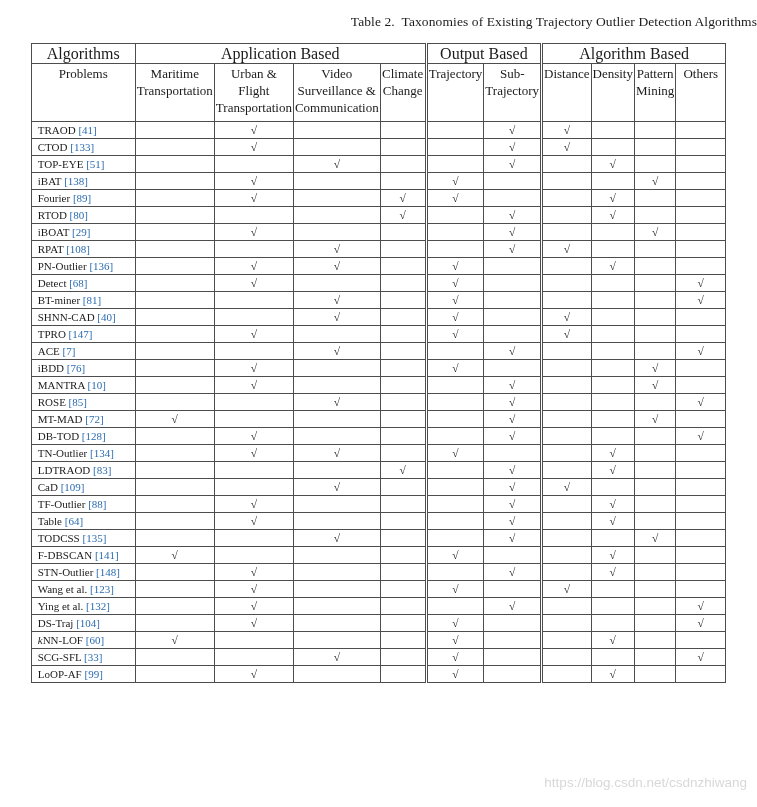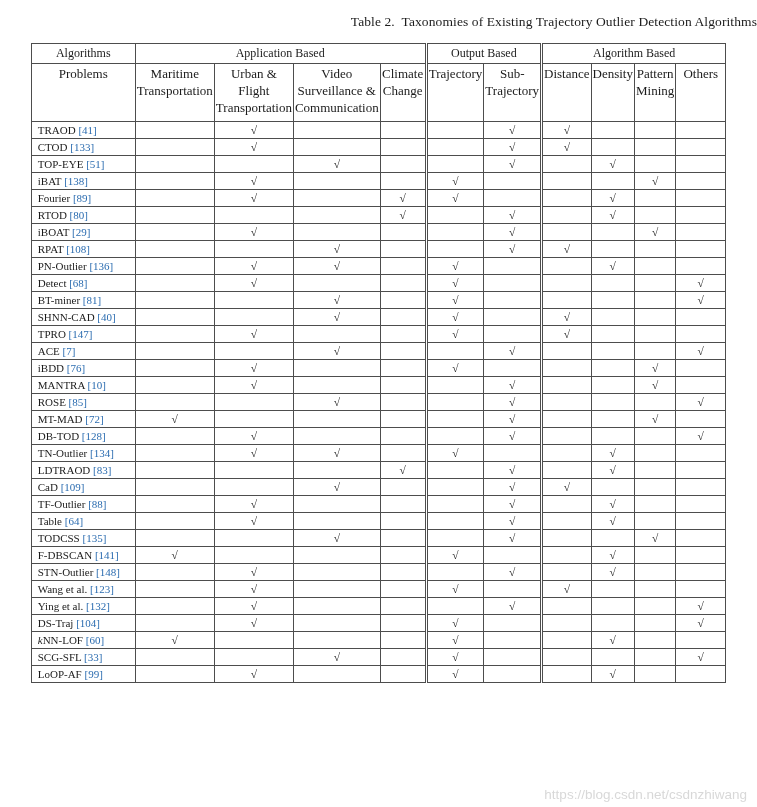--- a/index.html
+++ b/index.html
@@ -10,34 +10,34 @@
     font-family:"Liberation Serif","DejaVu Serif",serif;
     color:#1b1b1b; position:relative; overflow:hidden;
   }
   .caption {
     text-align:right; font-size:13.5px; padding-top:14px;
     white-space:pre-wrap; letter-spacing:.1px;
   }
   table.tax { border-collapse:collapse; table-layout:fixed; margin:13px auto 0; }
   .tax th, .tax td { border:1px solid var(--border); font-weight:normal; }
   .tax thead tr:first-child th {
-    height:20px; font-size:12px; text-align:center; vertical-align:middle; padding:0 2px;
+    height:20px; font-size:16px; text-align:center; vertical-align:middle; padding:0 2px;
   }
   .tax thead tr:last-child th {
     font-size:13px; text-align:center; vertical-align:top;
     padding:2px 1px 4px; line-height:1.3; height:50px;
   }
   .tax th.corner { text-align:left; padding-left:6px; vertical-align:middle; }
   .tax tbody td { height:17px; font-size:11px; text-align:center; padding:0; }
   .tax tbody td.name { text-align:left; padding-left:6px; white-space:nowrap; overflow:hidden; }
   .gs { border-left:3px double var(--border) !important; }
   .cite { color:var(--citation); }
   .check { font-size:11.5px; }
   .watermark {
-    position:absolute; right:10px; bottom:5px;
+    position:absolute; right:10px; bottom:17px;
     font-family:"Liberation Sans","DejaVu Sans",sans-serif;
     font-size:13.5px; color:var(--wm);
   }
 </style>
 </head>
 <body>
 
 <div class="caption">Table 2.  Taxonomies of Existing Trajectory Outlier Detection Algorithms</div>
 
 <table class="tax">

